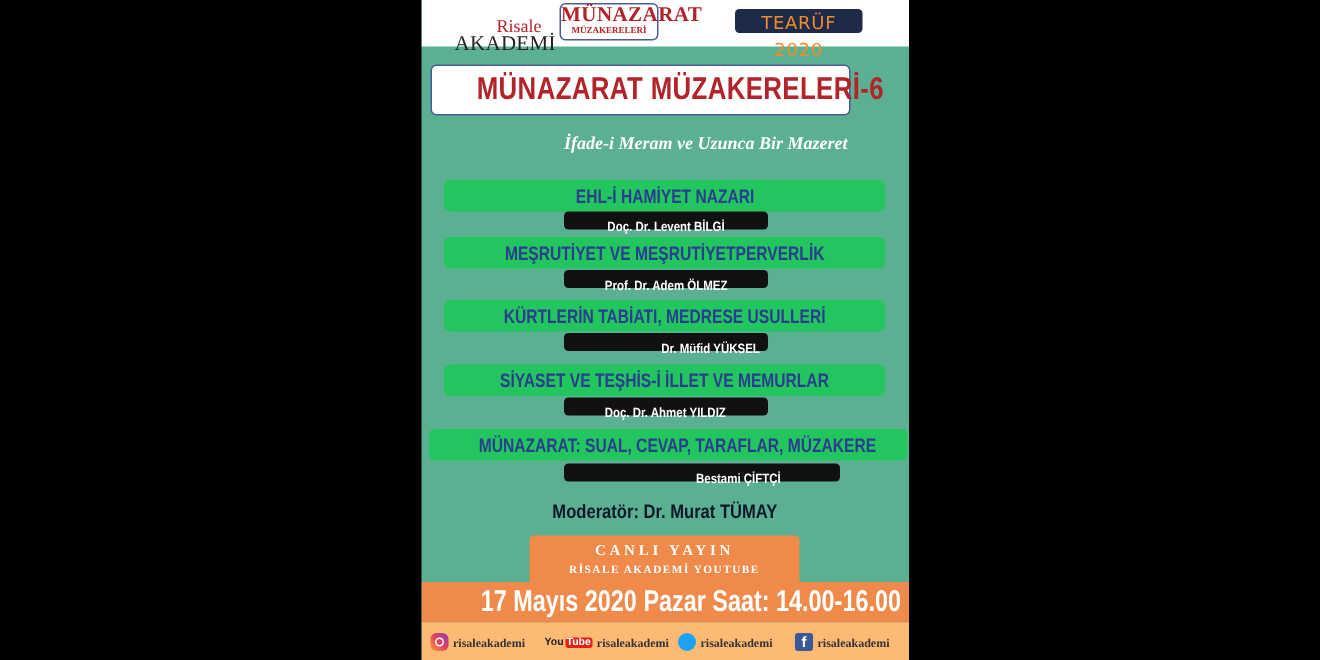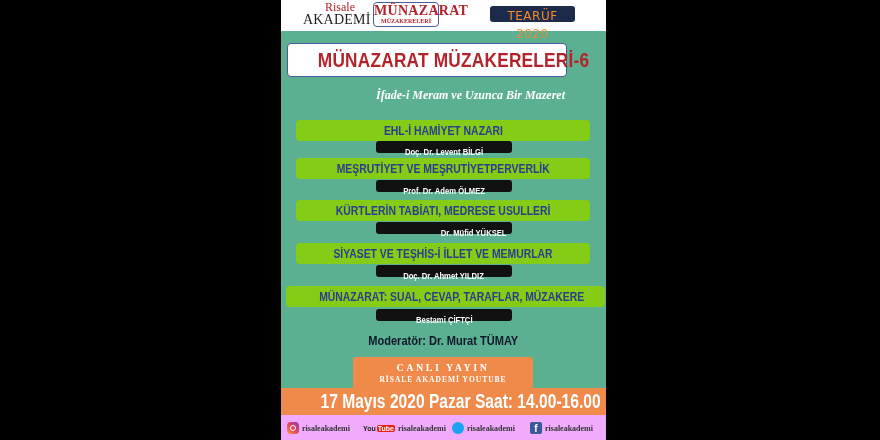--- a/index.html
+++ b/index.html
@@ -1,42 +1,42 @@
 <!DOCTYPE html>
 <html><head>
 <meta charset="utf-8">
 <style>
   html,body{margin:0;padding:0;}
   body{width:880px;height:440px;background:#000;position:relative;overflow:hidden;font-family:"Liberation Sans",sans-serif;}
   .poster{position:absolute;left:281px;top:0;width:325px;height:440px;background:#5bb092;overflow:hidden;}
   .header{position:absolute;left:0;top:0;width:325px;height:31px;background:#fff;}
-  .logo-risale{position:absolute;left:22px;top:2px;width:58px;height:28px;text-align:left;}
+  .logo-risale{position:absolute;left:22px;top:12px;width:58px;height:28px;text-align:right;}
   .logo-risale .l1{display:block;font-family:"Liberation Serif",serif;color:#b3232a;font-size:12px;line-height:11px;padding-left:22px;}
   .logo-risale .l2{display:block;font-family:"Liberation Serif",serif;color:#222;font-size:14px;line-height:14px;letter-spacing:0.2px;}
   .logo-munazarat{position:absolute;left:92px;top:2px;width:66px;height:25px;border:1.5px solid #4a5a9a;border-radius:4px;background:#fff;text-align:center;box-sizing:border-box;}
   .logo-munazarat .m1{display:block;font-family:"Liberation Serif",serif;font-weight:bold;color:#b3232a;font-size:14px;line-height:14px;letter-spacing:0.3px;margin-top:1px;}
   .logo-munazarat .m2{display:block;font-family:"Liberation Serif",serif;font-weight:bold;color:#b3232a;font-size:6px;line-height:7px;}
   .logo-tearuf{position:absolute;left:209px;top:6px;width:85px;height:16px;background:#1d2a4a;border-radius:3px;text-align:center;}
   .logo-tearuf span{font-family:"DejaVu Sans",sans-serif;font-weight:normal;color:#f08a2a;font-size:12px;line-height:16px;letter-spacing:0.5px;}
   .titlebox{position:absolute;left:6px;top:43px;width:280px;height:34px;background:#fff;border:1.5px solid #4a5a9a;border-radius:4px;box-sizing:border-box;text-align:center;}
   .titlebox span{font-family:"Liberation Sans",sans-serif;font-weight:bold;color:#b3232a;font-size:21px;line-height:31px;letter-spacing:0.3px;transform:scaleX(0.82);display:inline-block;white-space:nowrap;}
   .subtitle{position:absolute;left:0;top:88px;width:379px;text-align:center;color:#fff;font-family:"Liberation Serif",serif;font-style:italic;font-weight:bold;font-size:12px;line-height:14px;}
-  .talk{position:absolute;left:15px;width:294px;height:21px;background:#84cc16;border-radius:4px;text-align:center;}
+  .talk{position:absolute;left:15px;width:294px;height:21px;background:#22c55e;border-radius:4px;text-align:center;}
   .talk span{display:inline-block;font-family:"Liberation Sans",sans-serif;font-weight:bold;color:#2a3d8f;font-size:13px;line-height:21px;transform:scaleX(0.8);white-space:nowrap;}
   .speaker{position:absolute;width:136px;height:12px;background:#111;border-radius:3px;text-align:center;left:95px;}
   .speaker span{display:inline-block;color:#fff;font-family:"Liberation Sans",sans-serif;font-weight:bold;font-size:9px;line-height:12px;transform:scaleX(0.85);white-space:nowrap;}
   .talk.wide{left:5px;width:319px;}
   .moderator{position:absolute;left:0;top:333px;width:325px;text-align:center;color:#0f172a;font-weight:bold;font-size:13px;line-height:16px;}
   .moderator span{display:inline-block;transform:scaleX(0.85);}
   .live{position:absolute;left:72px;top:357px;width:180px;height:33px;background:#ef8a4a;border-radius:3px;text-align:center;color:#fff;font-family:"Liberation Serif",serif;font-weight:bold;}
   .live .a{display:block;font-size:10px;line-height:13px;letter-spacing:2.5px;margin-top:4px;}
   .live .b{display:block;font-size:7.5px;line-height:11px;letter-spacing:1px;}
   .dateband{position:absolute;left:0;top:388px;width:325px;height:27px;background:#ef8a4a;text-align:center;}
   .dateband span{display:inline-block;color:#fff;font-weight:bold;font-size:20px;line-height:27px;transform:scaleX(0.78);white-space:nowrap;}
-  .footer{position:absolute;left:0;top:415px;width:325px;height:25px;background:#f0abfc;}
+  .footer{position:absolute;left:0;top:415px;width:325px;height:25px;background:#fdba74;}
   .social{position:absolute;top:6px;height:14px;display:flex;align-items:center;}
   .social .txt{font-family:"Liberation Serif",serif;font-weight:bold;font-size:8px;color:#333;margin-left:3px;}
   .ico{display:inline-block;width:12px;height:12px;border-radius:3px;}
   .ig{background:linear-gradient(45deg,#f9a13a,#e4405f,#8a3ab9);border-radius:4px;position:relative;}
   .ig::after{content:"";position:absolute;left:3px;top:3px;width:4px;height:4px;border:1.5px solid #fff;border-radius:50%;}
   .yt{width:auto;height:auto;font-family:"Liberation Sans",sans-serif;font-size:7px;font-weight:bold;color:#222;}
   .yt b{background:#e62117;color:#fff;border-radius:2px;padding:0 1px;margin-left:1px;}
   .tw{background:#1da1f2;border-radius:50%;}
   .fb{background:#3b5998;border-radius:2px;color:#fff;font-size:10px;font-weight:bold;text-align:center;line-height:13px;}
 </style>
@@ -89,21 +89,21 @@
   <div class="talk" style="top:243px;">
     <span>SİYASET VE TEŞHİS-İ İLLET VE MEMURLAR</span>
   </div>
   <div class="speaker" style="top:265px;">
     <span>Doç. Dr. Ahmet YILDIZ</span>
   </div>
 
   <div class="talk wide" style="top:286px;">
     <span>MÜNAZARAT: SUAL, CEVAP, TARAFLAR, MÜZAKERE</span>
   </div>
-  <div class="speaker" style="top:309px;">
+  <div class="speaker" style="top:309px;padding-left:48px;">
     <span>Bestami ÇİFTÇİ</span>
   </div>
 
   <div class="moderator">
     <span>Moderatör: Dr. Murat TÜMAY</span>
   </div>
 
   <div class="live">
     <span class="a">CANLI YAYIN</span>
     <span class="b">RİSALE AKADEMİ YOUTUBE</span>

